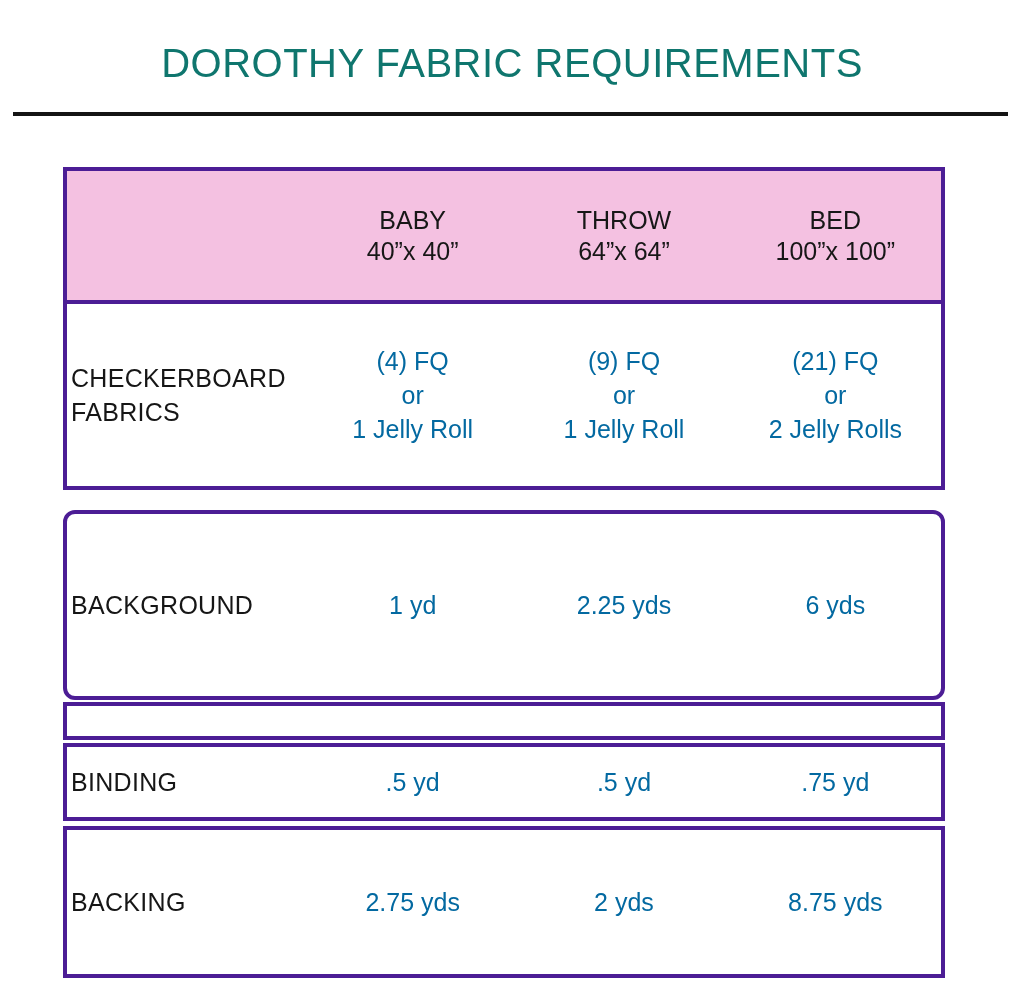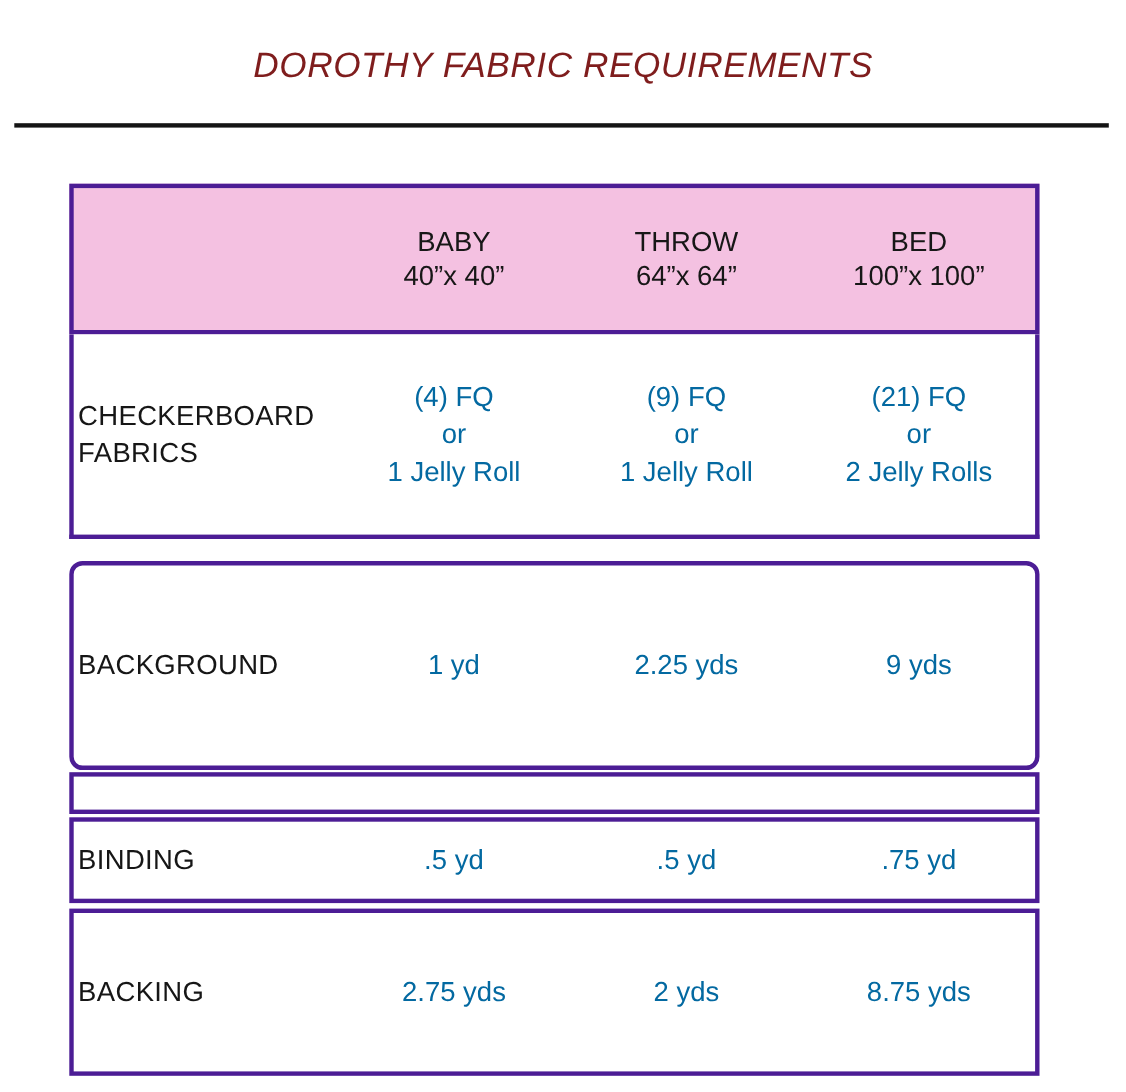--- a/index.html
+++ b/index.html
@@ -15,25 +15,24 @@
     font-family: "Liberation Sans", sans-serif;
     color: #141414;
     overflow: hidden;
   }
   .doc-title {
     position: absolute;
     top: 41px;
     left: 0;
     width: 100%;
     text-align: center;
-    font-size: 32px;
+    font-size: 40px;
     letter-spacing: 0.5px;
-    color: #7f1d1d;
+    color: #0f766e;
     white-space: nowrap;
-    font-style: italic;
   }
   .title-rule {
     position: absolute;
     left: 13px;
     top: 112px;
     width: 995px;
     height: 4px;
     background: #141414;
   }
   .req-table {
@@ -128,21 +127,21 @@
         <span class="line">(21) FQ</span>
         <span class="line">or</span>
         <span class="line">2 Jelly Rolls</span>
       </div>
     </div>
 
     <div class="row-box background">
       <div class="row-label">BACKGROUND</div>
       <div class="cell">1 yd</div>
       <div class="cell">2.25 yds</div>
-      <div class="cell">9 yds</div>
+      <div class="cell">6 yds</div>
     </div>
 
     <div class="row-box spacer">
       <div class="row-label"></div>
       <div class="cell"></div>
       <div class="cell"></div>
       <div class="cell"></div>
     </div>
 
     <div class="row-box binding">

